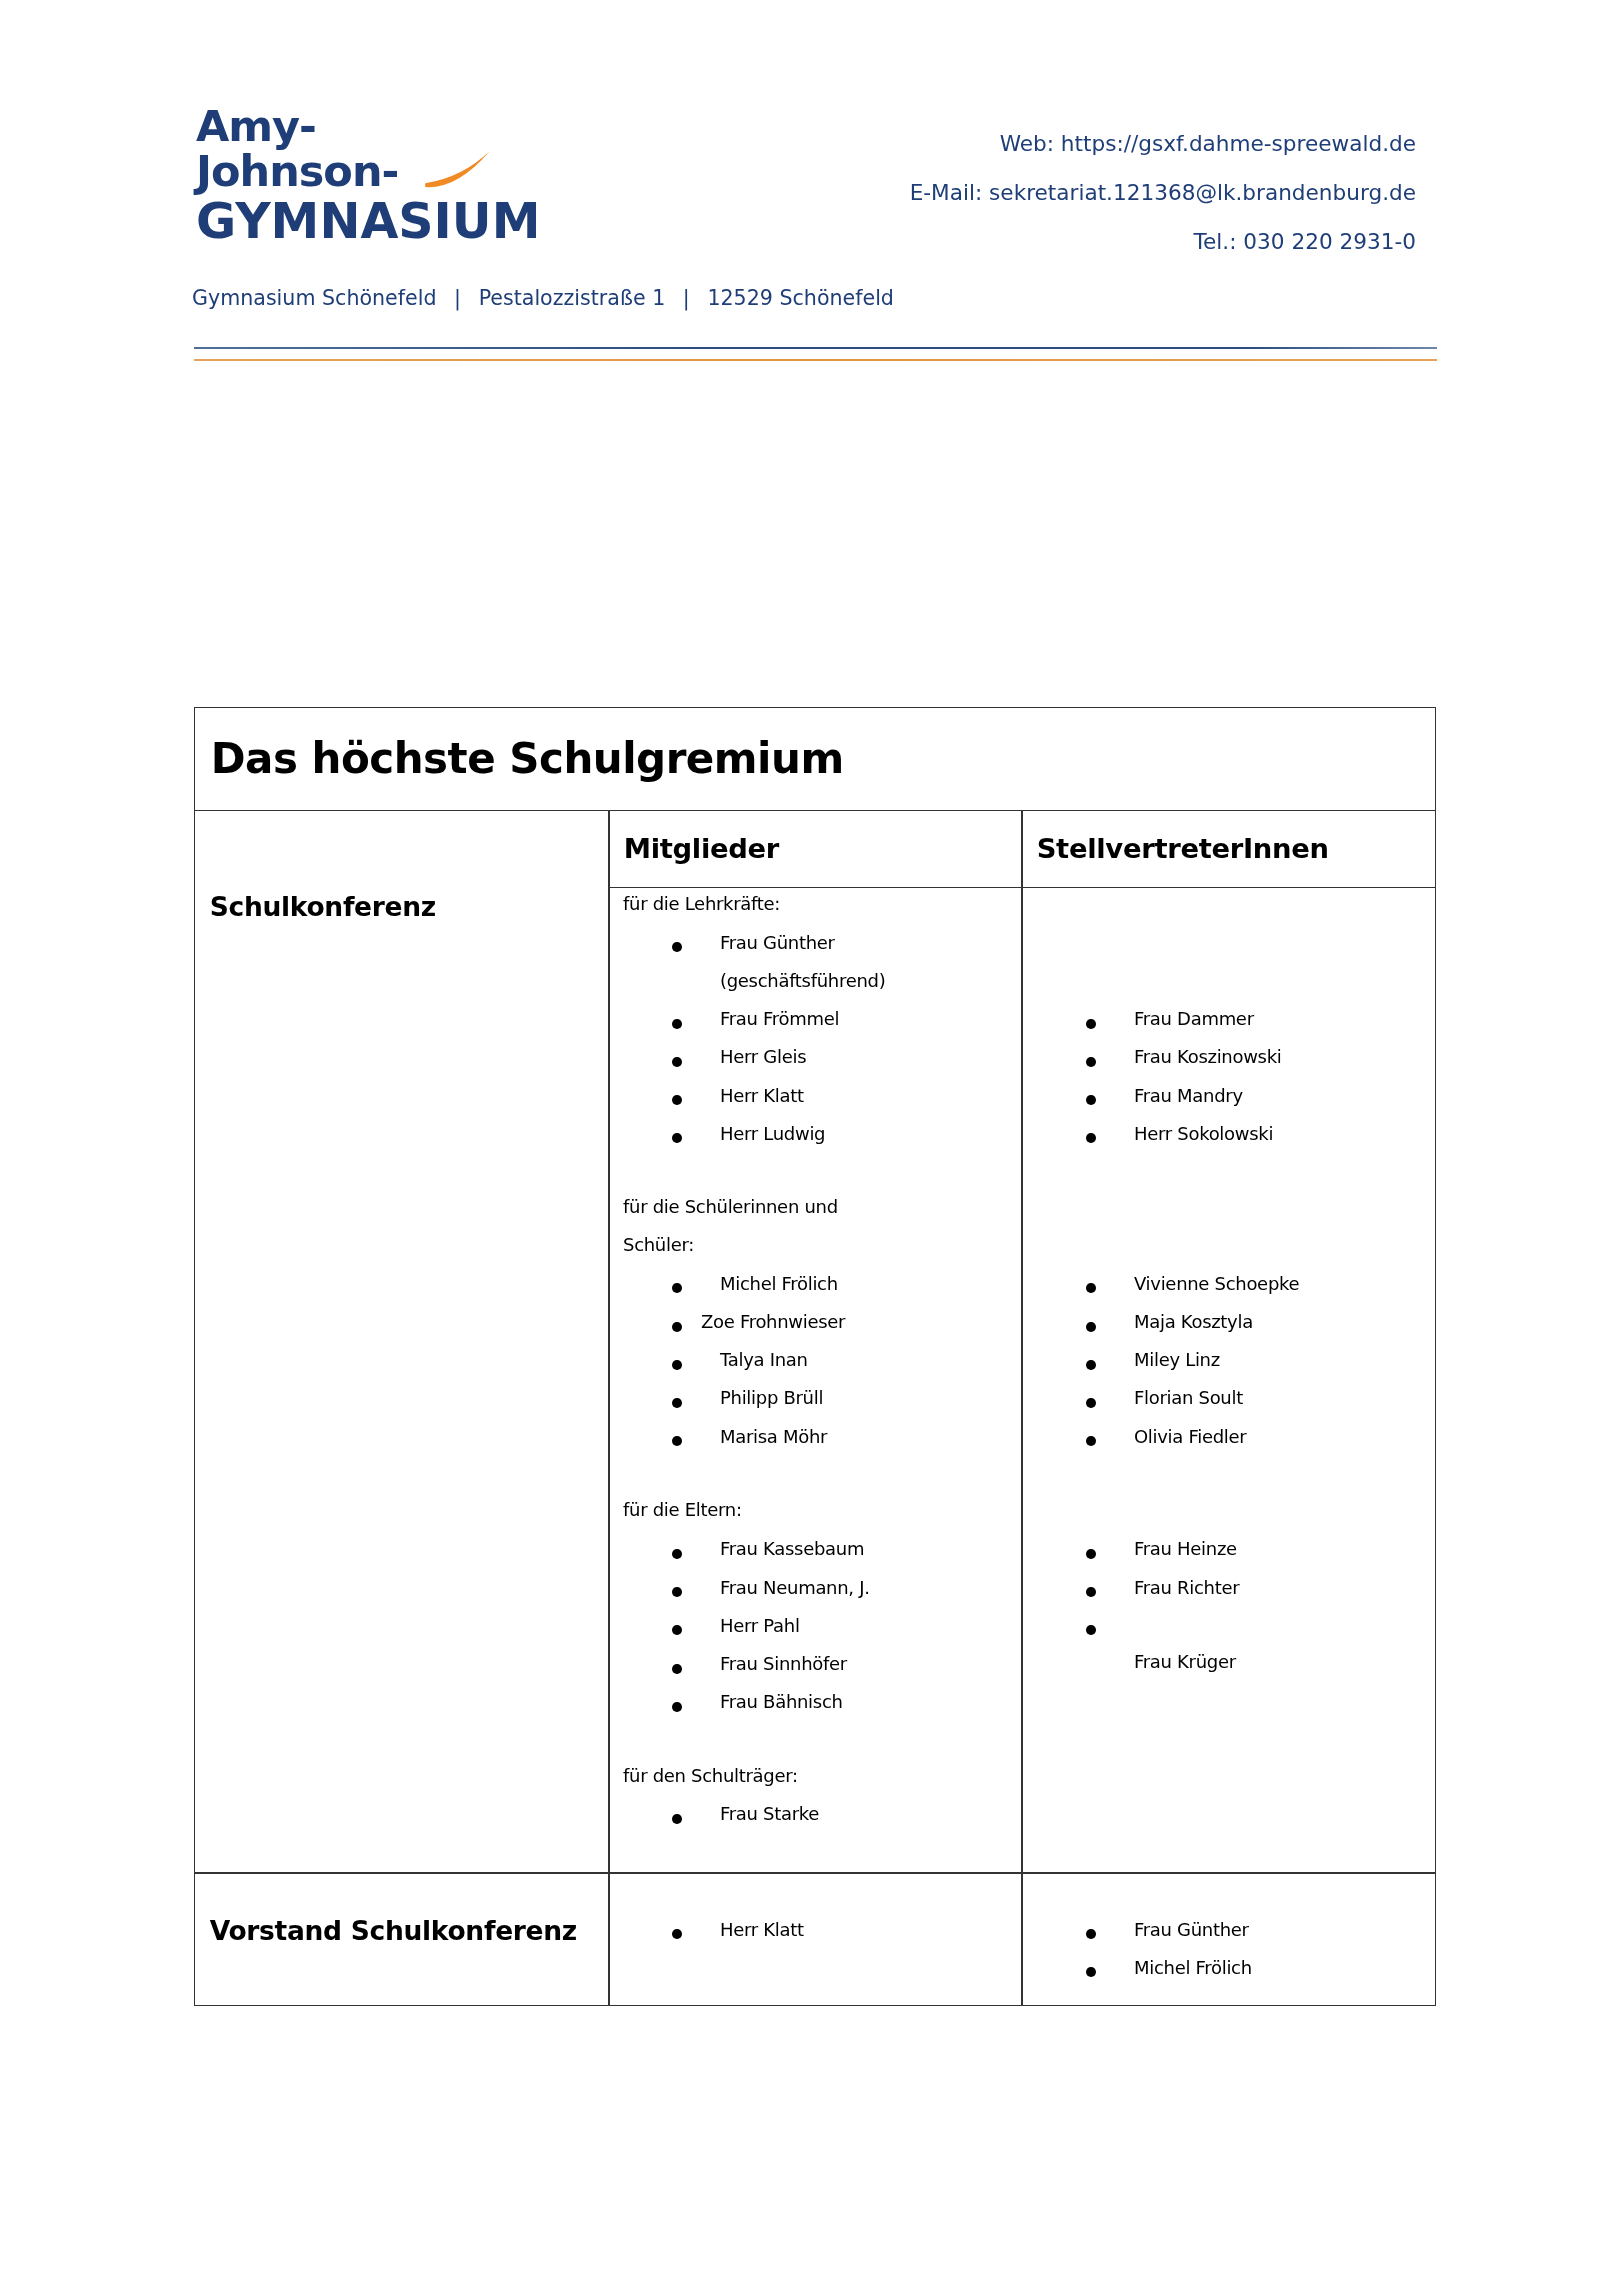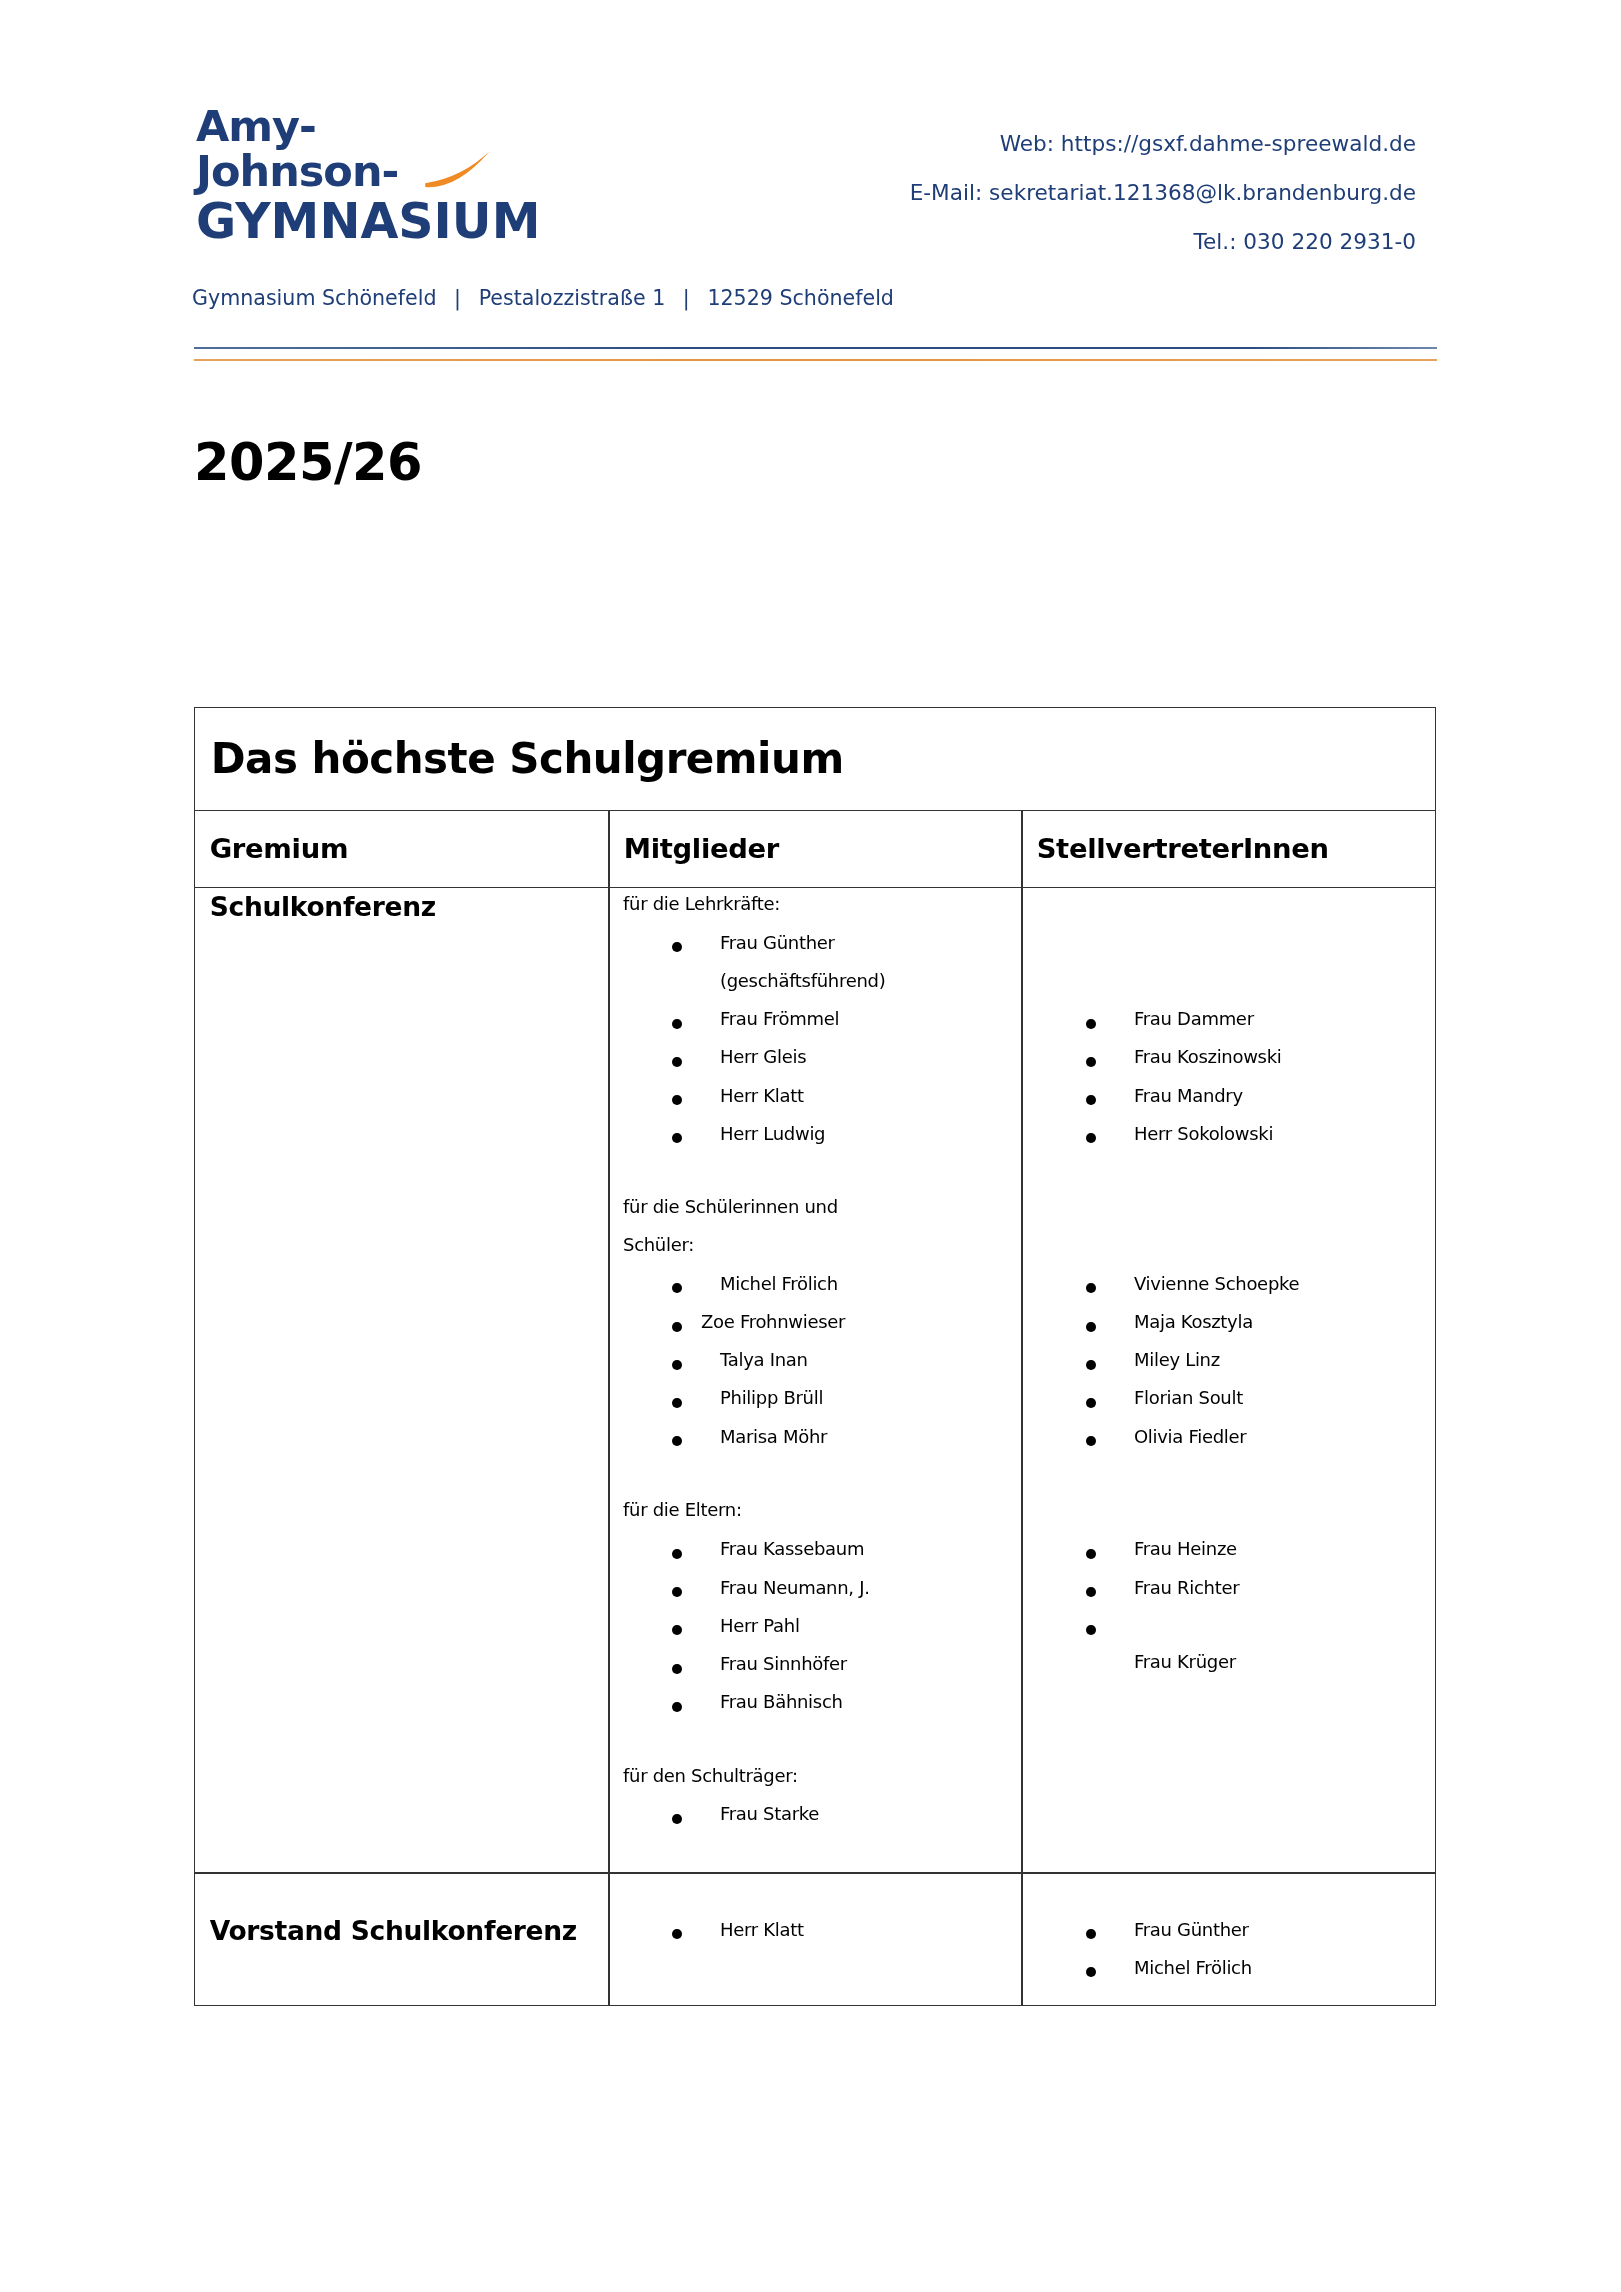--- a/index.html
+++ b/index.html
@@ -67,31 +67,27 @@
 </div>
 
 <div class="address">
   <span>Gymnasium Schönefeld</span><span class="sep">|</span><span>Pestalozzistraße 1</span><span class="sep">|</span><span>12529 Schönefeld</span>
 </div>
 
 <div class="rule-blue"></div>
 <div class="rule-orange"></div>
 
 <div class="page-title">
-  <div>2025/26</div>
 </div>
 
 <div class="table">
   <div class="title-row">
     <span>Das höchste Schulgremium</span>
   </div>
 
-  <div class="hdr col1">
-      <span>Gremium</span>
-    </div>
   <div class="hdr col2">
       <span>Mitglieder</span>
     </div>
   <div class="hdr col3">
       <span>StellvertreterInnen</span>
     </div>
 
   <div class="vline" style="left:413px;"></div>
   <div class="vline" style="left:826px;"></div>
 

